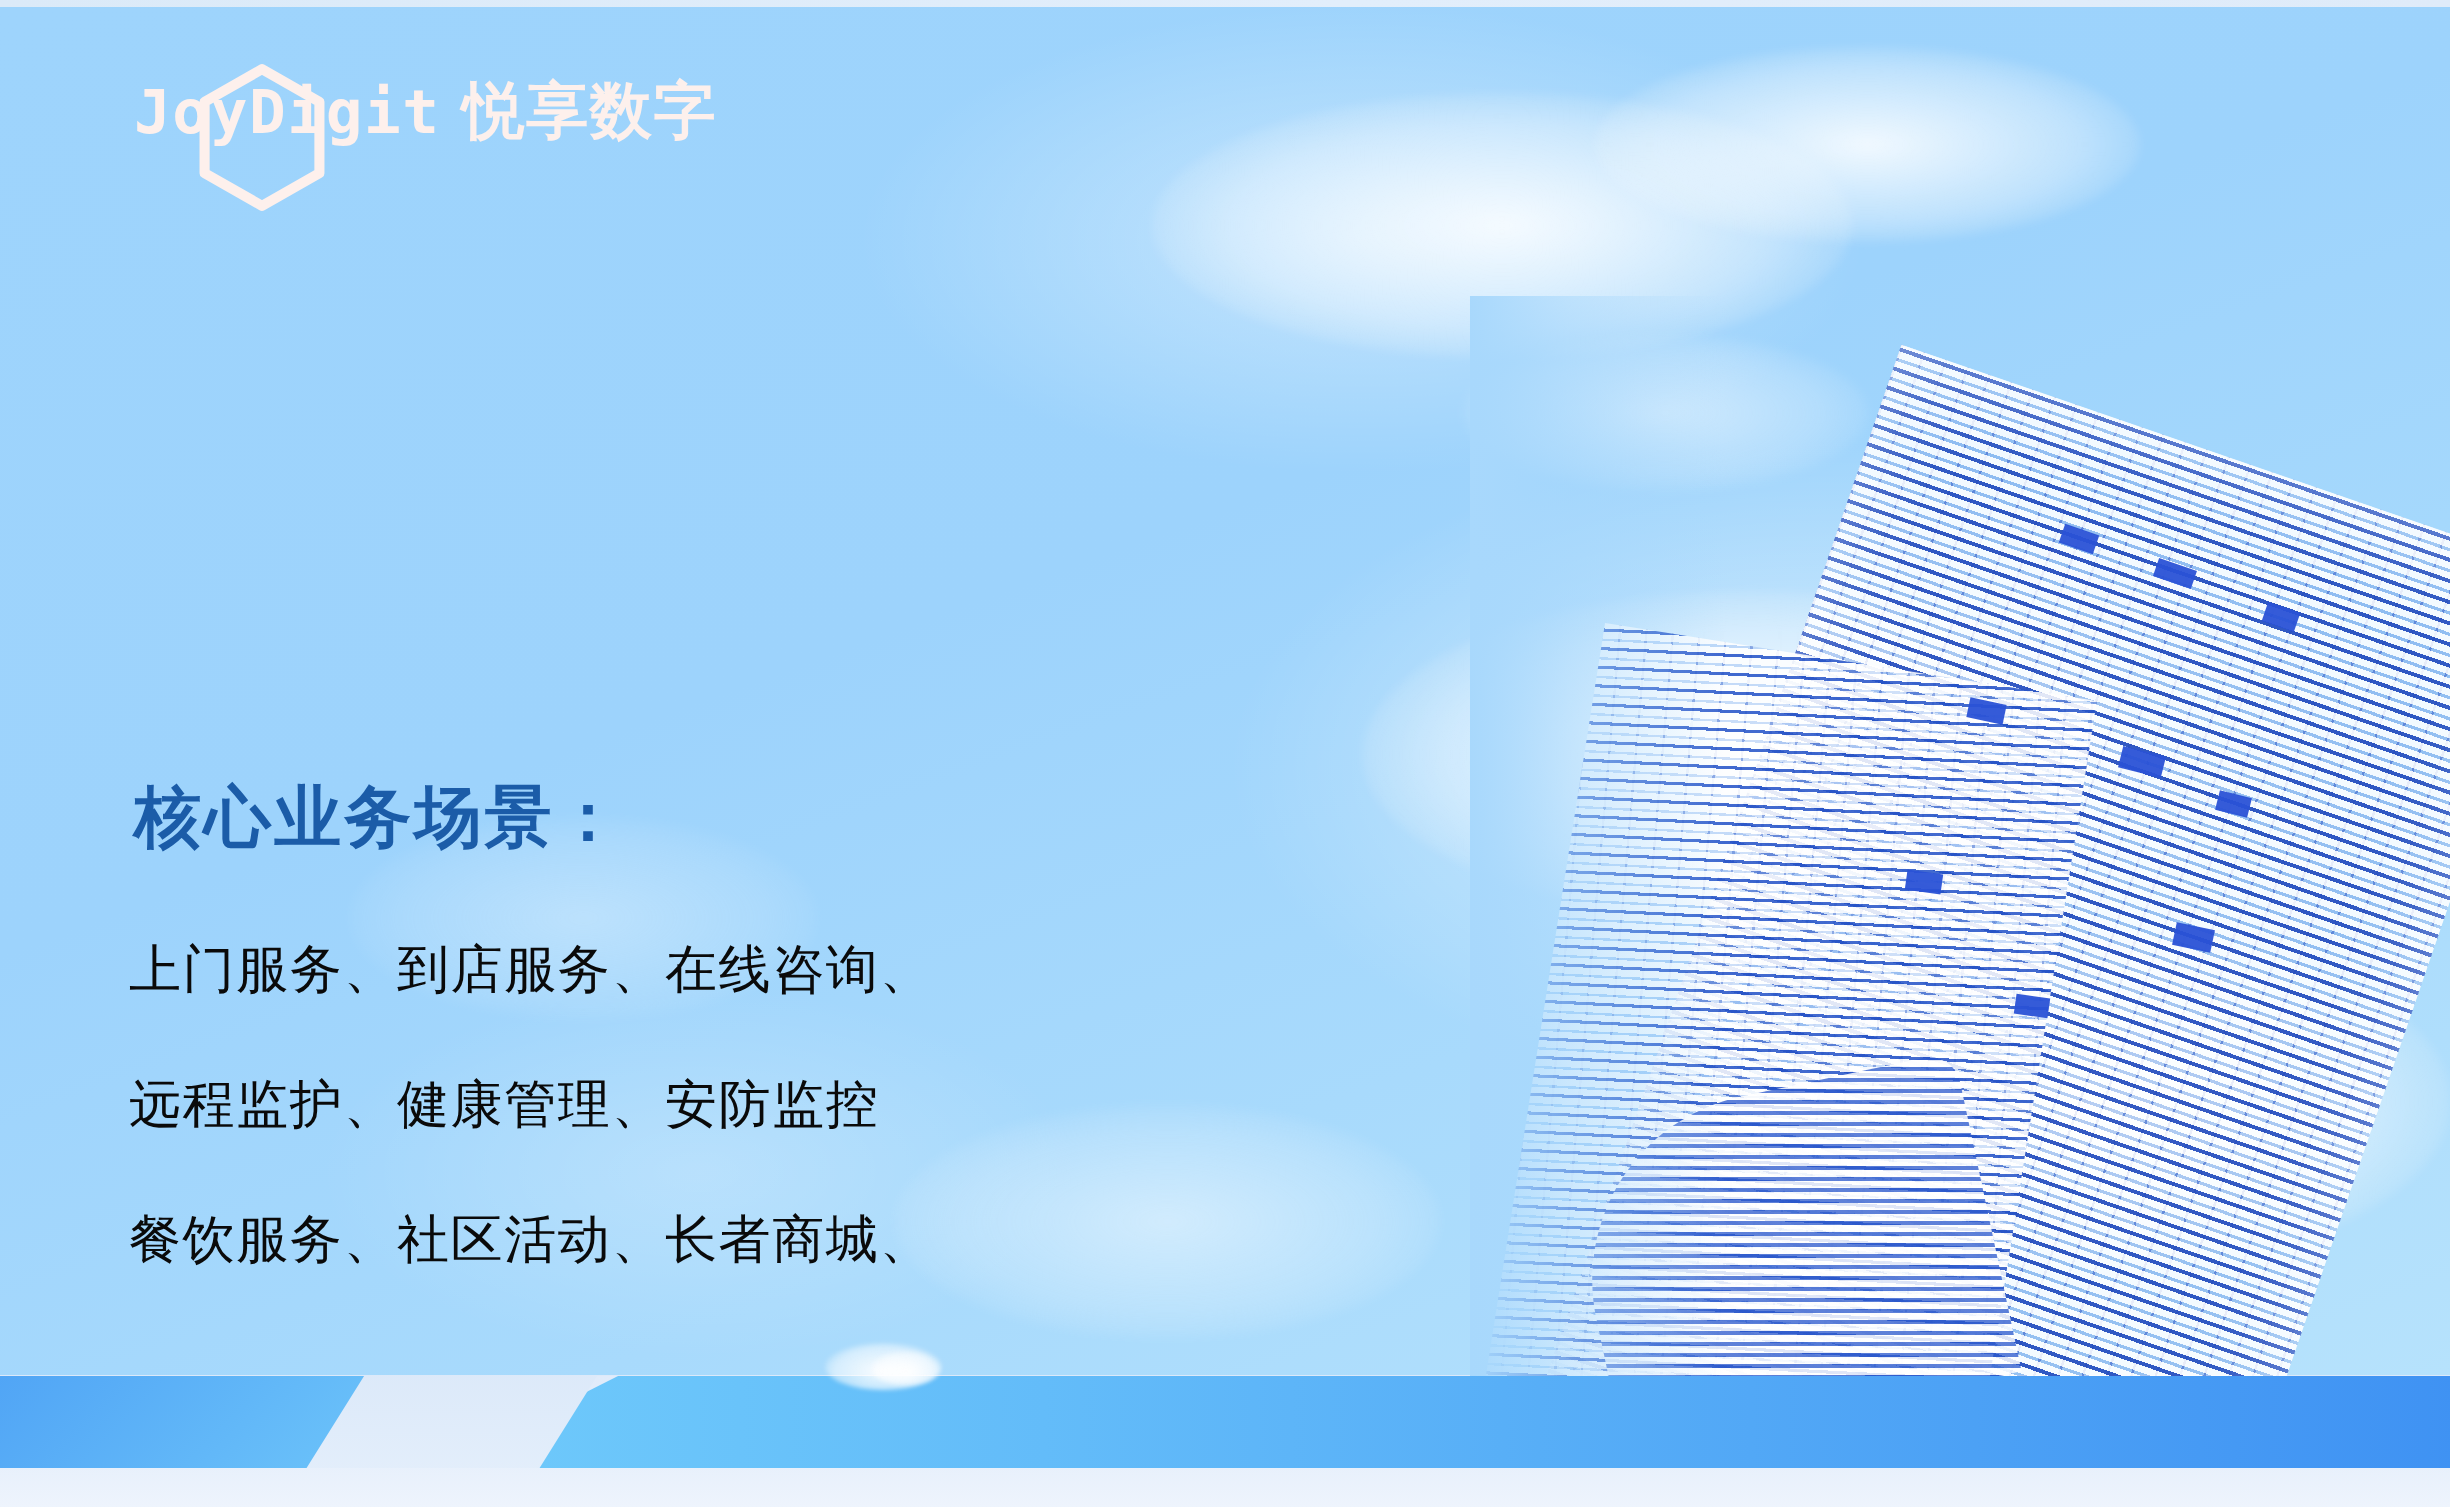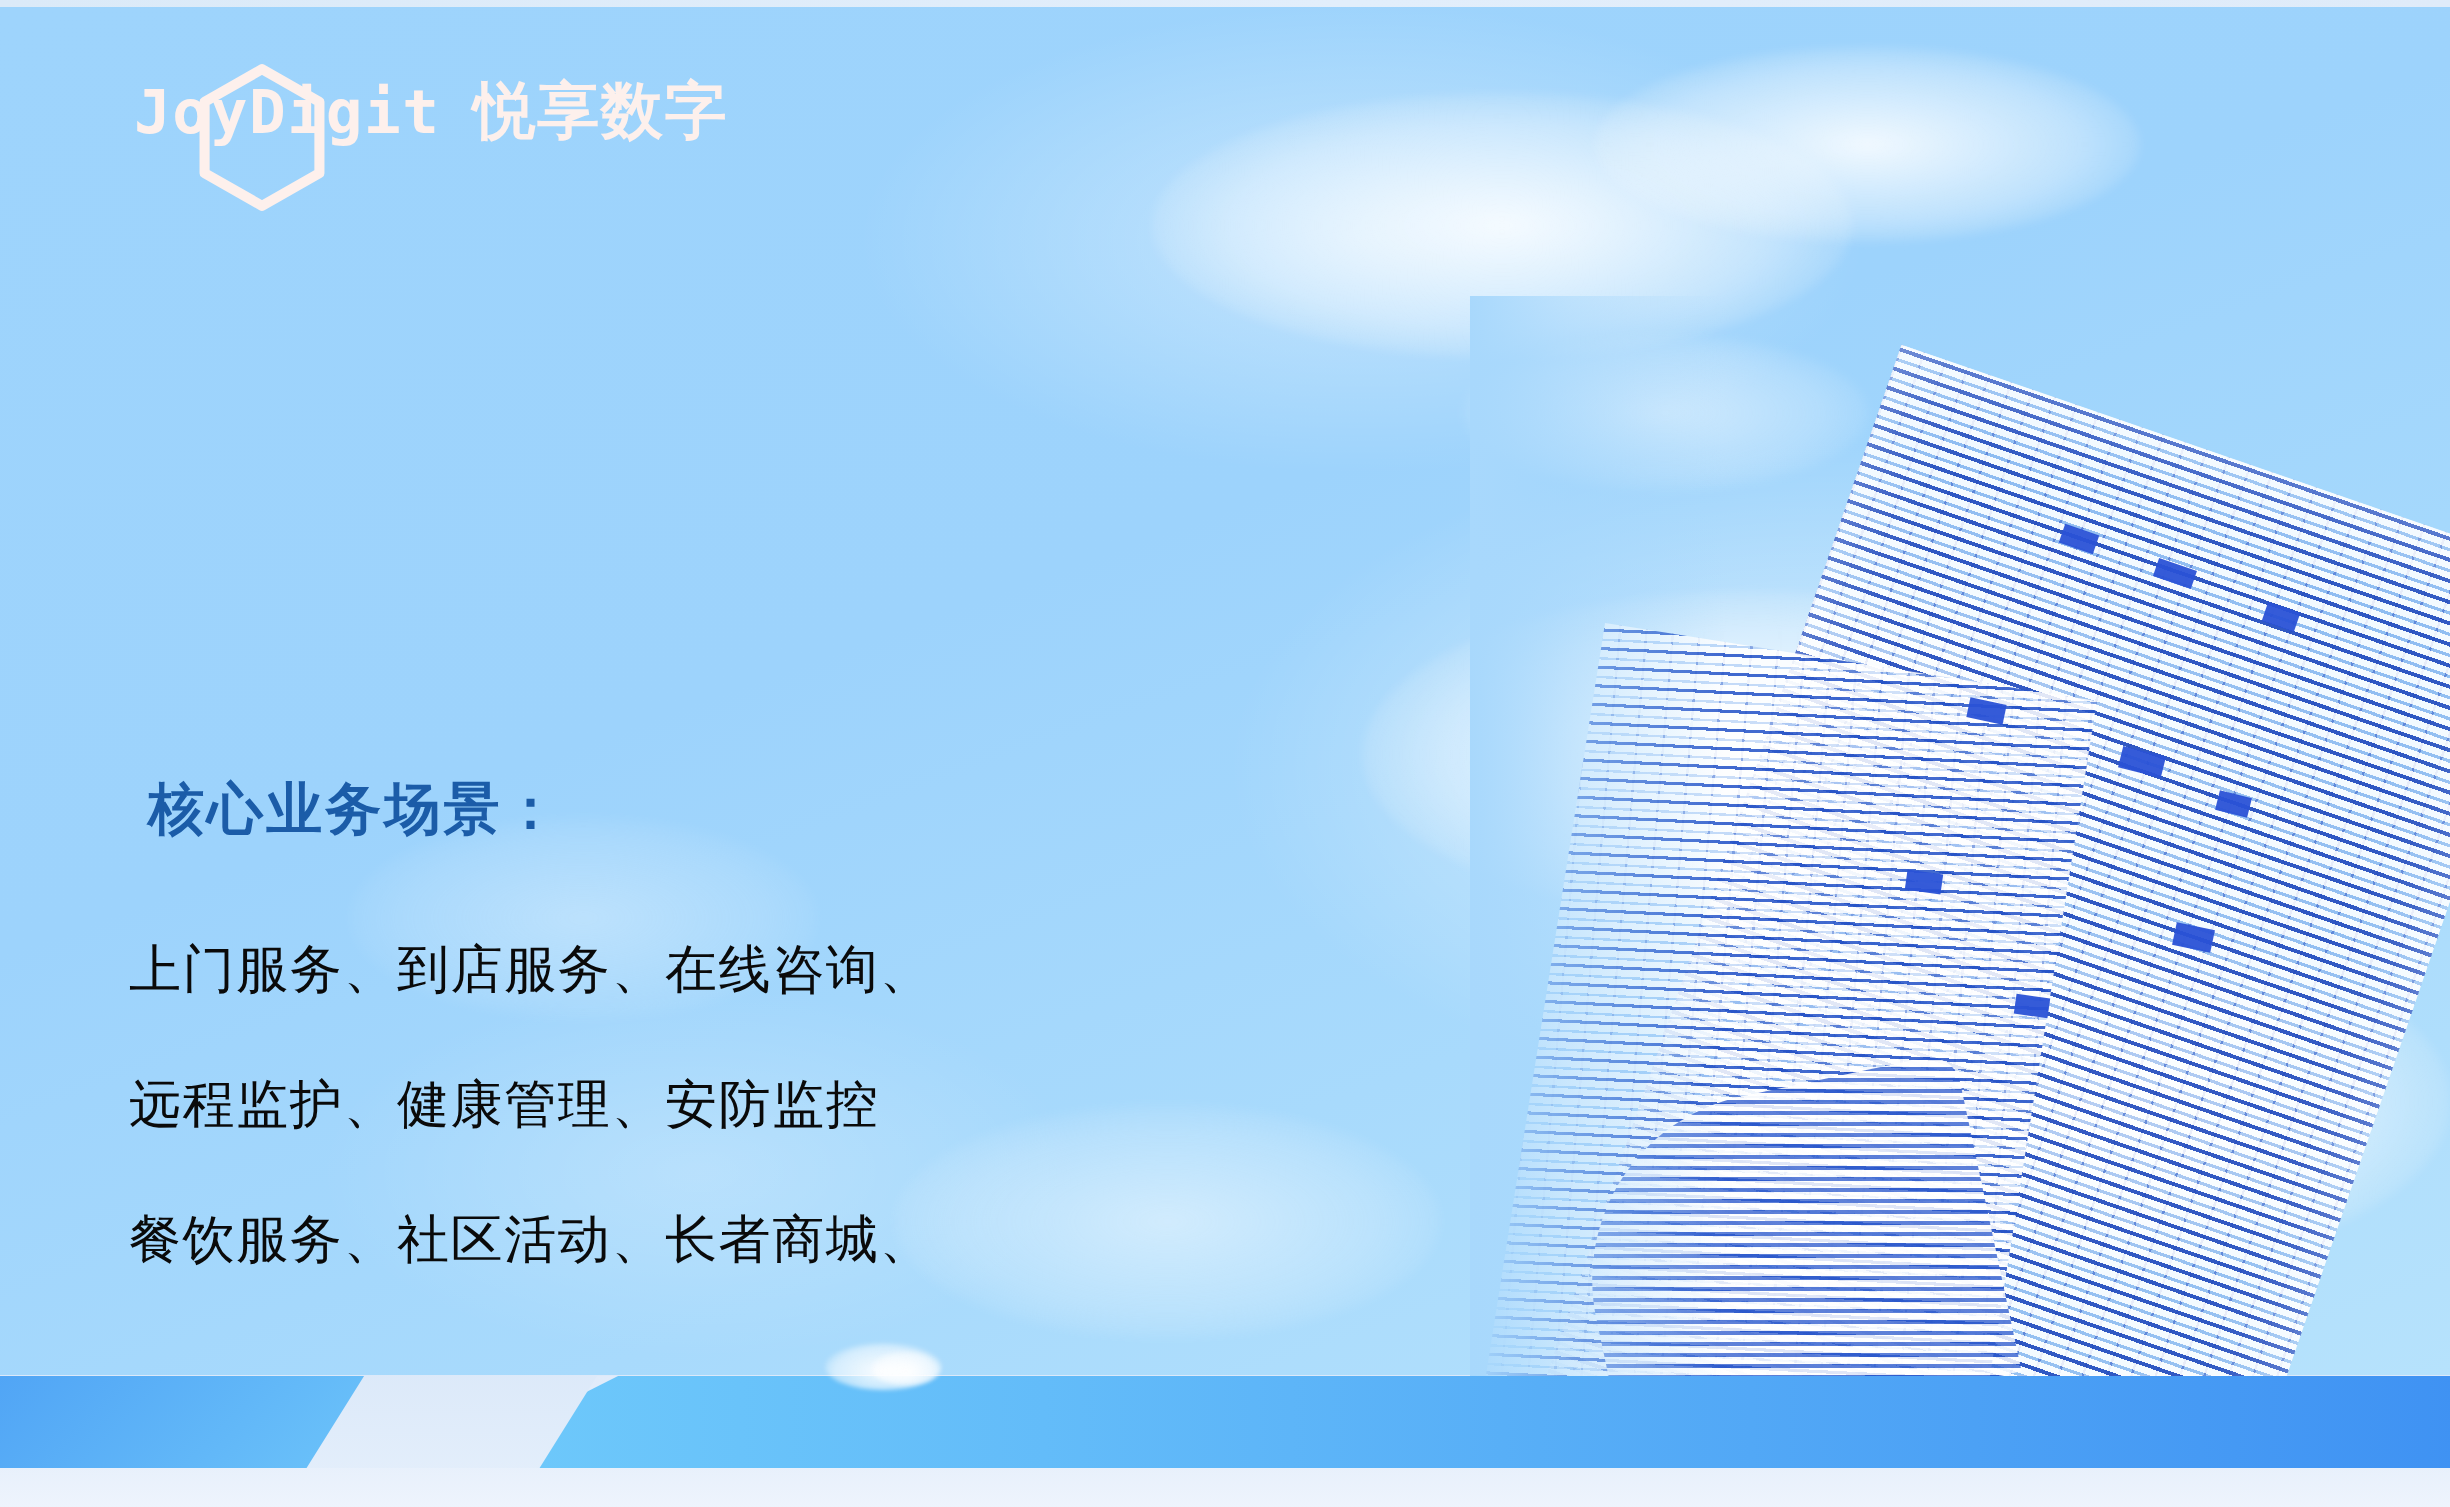--- a/index.html
+++ b/index.html
@@ -146,44 +146,44 @@
     letter-spacing: 1.6px;
     color: #fdf0ec;
     line-height: 1;
   }
   .logo-cn {
     font-family: "DejaVu Sans", sans-serif;
     font-weight: 700;
     font-size: 62px;
     letter-spacing: 1.6px;
     color: #fdf0ec;
-    margin-left: 33px;
+    margin-left: 22px;
     line-height: 1;
   }
 
   
   .headline {
     position: absolute;
     left: 123px; top: 251px;
     font-family: "DejaVu Sans", sans-serif;
     font-weight: 700;
     font-size: 185px;
     line-height: 1.08;
     letter-spacing: 1.6px;
     color: #000000;
     white-space: nowrap;
   }
 
   
   .section-label {
     position: absolute;
-    left: 148px; top: 772px;
+    left: 134px; top: 772px;
     font-family: Liberation Sans, sans-serif;
     font-weight: 700;
-    font-size: 56px;
+    font-size: 67px;
     letter-spacing: 3.1px;
     color: #1B5CA8;
     white-space: nowrap;
   }
 
   
   .scenarios {
     position: absolute;
     left: 129px; top: 923px;
     font-family: "DejaVu Sans", sans-serif;

